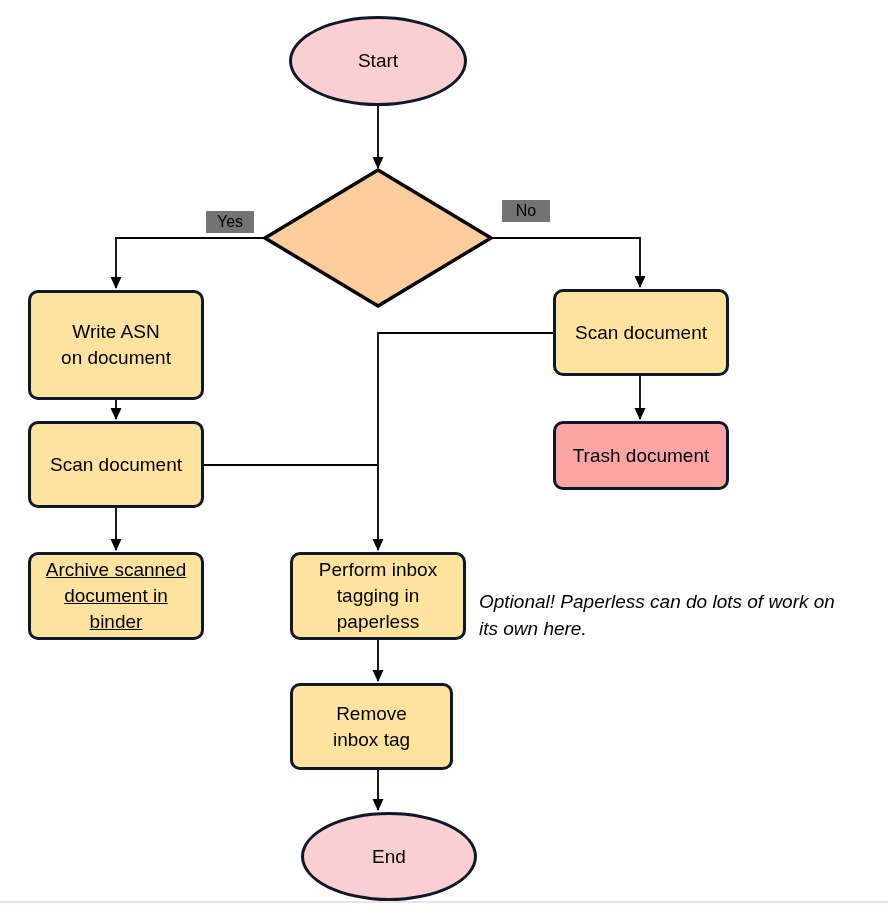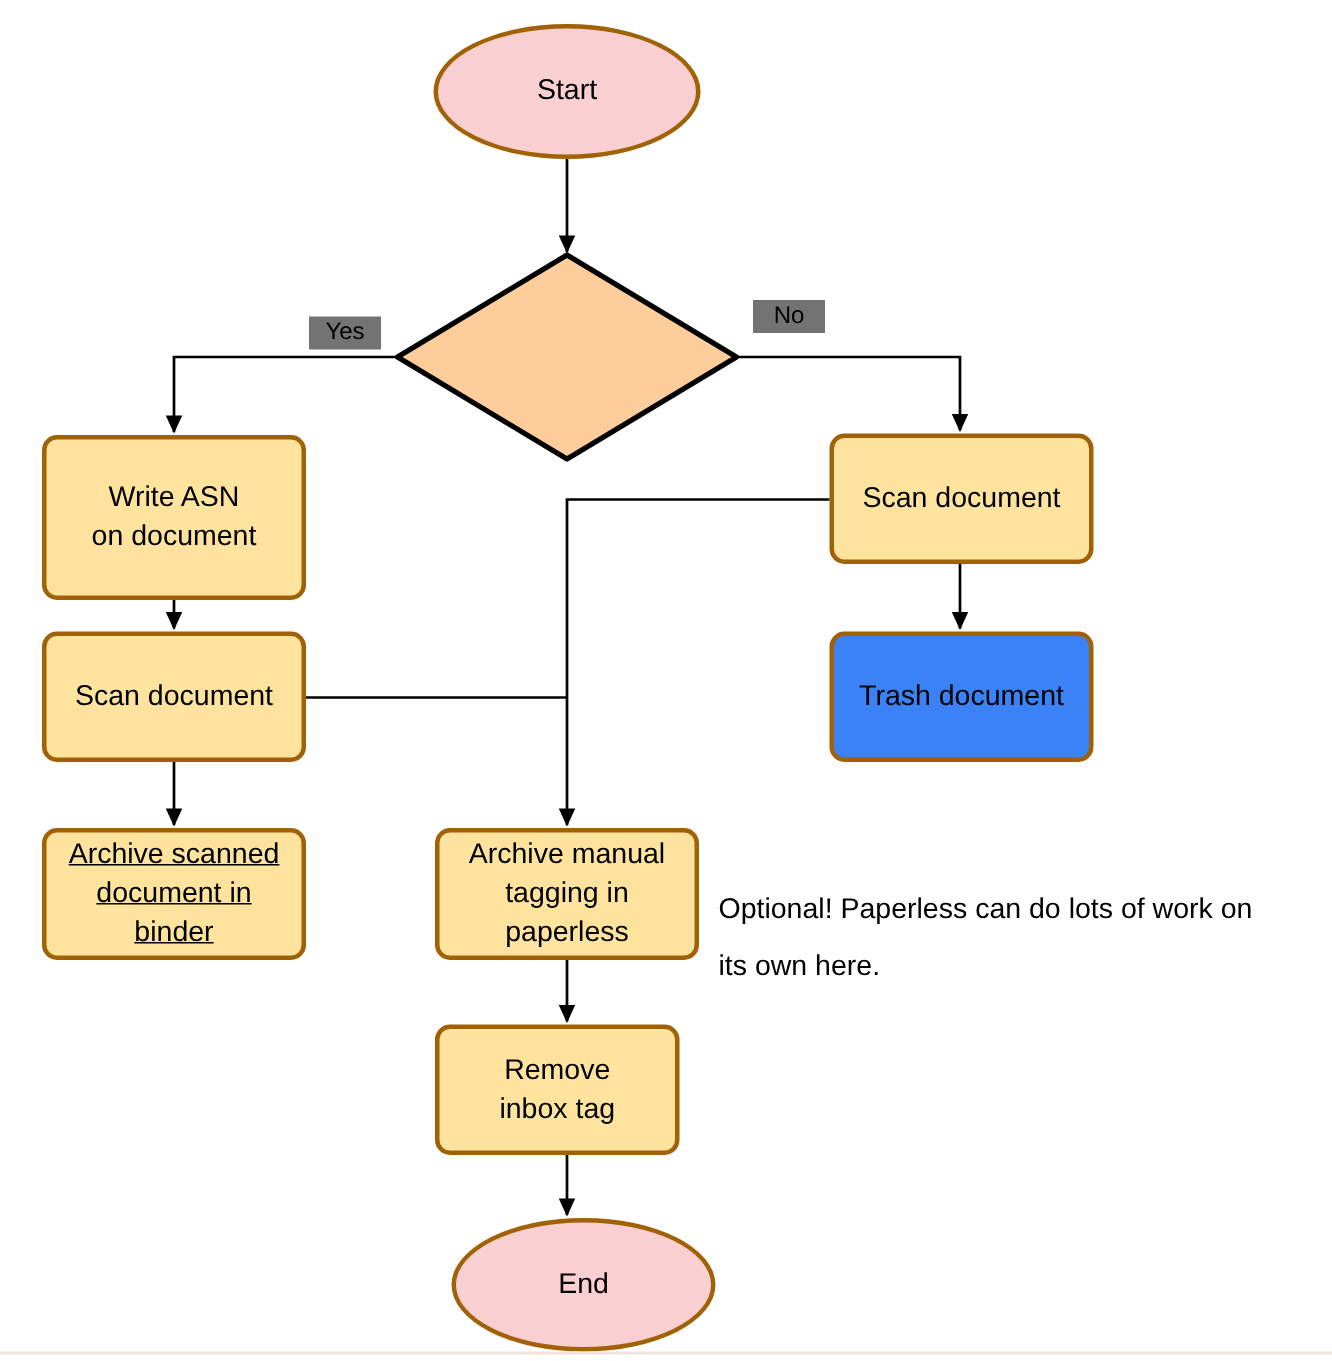--- a/index.html
+++ b/index.html
@@ -25,21 +25,21 @@
   .node {
     position: absolute;
     box-sizing: border-box;
     display: flex;
     align-items: center;
     justify-content: center;
     text-align: center;
     font-size: 19px;
     line-height: 26px;
     white-space: pre-line;
-    border: 3px solid #a16207;
+    border: 3px solid #0f172a;
   }
   .process {
     border-radius: 10px;
   }
   .terminator {
     border-radius: 50%;
   }
   .diamond-label {
     position: absolute;
     box-sizing: border-box;
@@ -60,21 +60,22 @@
     text-align: center;
     background: #737373;
     padding: 0 2px;
   }
   .note {
     position: absolute;
     left: 479px;
     top: 588px;
     width: 410px;
     font-size: 19px;
-    line-height: 38px;
+    line-height: 27px;
+    font-style: italic;
     white-space: pre-line;
     text-align: left;
   }
   .footer-line {
     position: absolute;
     left: 0;
     top: 901px;
     width: 888px;
     height: 2px;
   }
@@ -126,26 +127,26 @@
   <div class="node process" style="left: 28px; top: 552px; width: 176px; height: 88px; background-color: rgb(253, 227, 157); text-decoration: underline;">
     <span>Archive scanned
 document in
 binder</span>
   </div>
 
   <div class="node process" style="left: 553px; top: 289px; width: 176px; height: 87px; background-color: rgb(253, 227, 157);">
     <span>Scan document</span>
   </div>
 
-  <div class="node process" style="left: 553px; top: 421px; width: 176px; height: 87px; background-color: #3b82f6;">
+  <div class="node process" style="left: 553px; top: 421px; width: 176px; height: 69px; background-color: #fca5a5;">
     <span>Trash document</span>
   </div>
 
   <div class="node process" style="left: 290px; top: 552px; width: 176px; height: 88px; background-color: rgb(253, 227, 157);">
-    <span>Archive manual
+    <span>Perform inbox
 tagging in
 paperless</span>
   </div>
 
   <div class="note">Optional! Paperless can do lots of work on
 its own here.</div>
 
   <div class="node process" style="left: 290px; top: 683px; width: 163px; height: 87px; background-color: rgb(253, 227, 157);">
     <span>Remove
 inbox tag</span>

